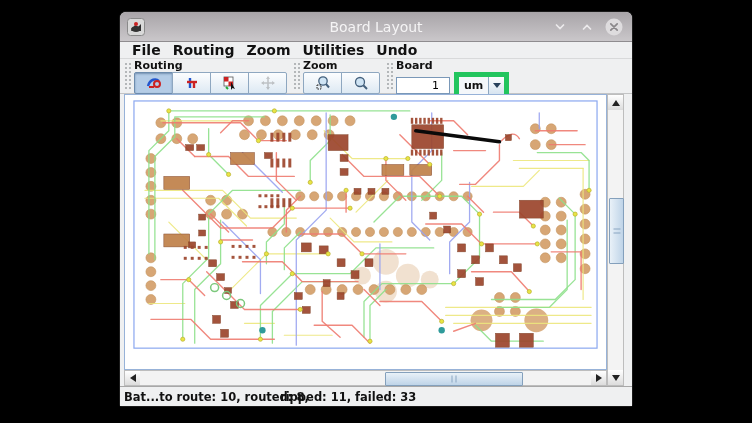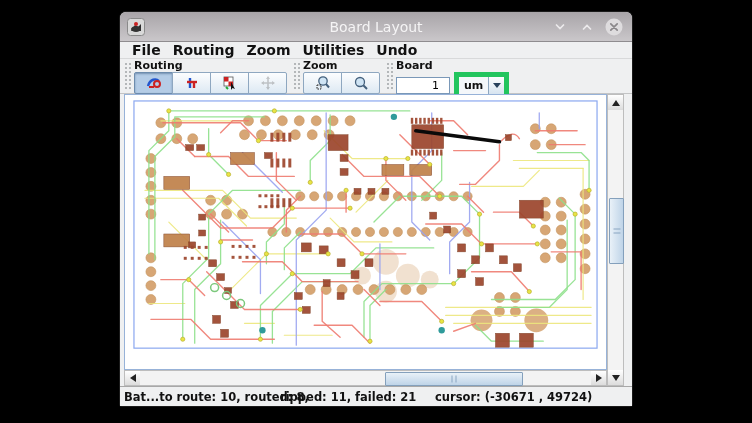--- a/index.html
+++ b/index.html
@@ -534,18 +534,17 @@
       <div class="hthumb">
           <span class="ridge"></span>
         </div>
       <div class="sbtn" style="right:0;">
           <span class="tri right"></span>
         </div>
     </div>
 
     <div class="statusbar">
       <span class="sb1">Bat...to route: 10, routed: 8,</span>
-      <span class="sb2">ripped: 11, failed: 21</span>
-      <span class="sb3">cursor: (-30671 , 49724)</span>
+      <span class="sb2">ripped: 11, failed: 33</span>
     </div>
 
   </div>
 </div>
 
 </body></html>

